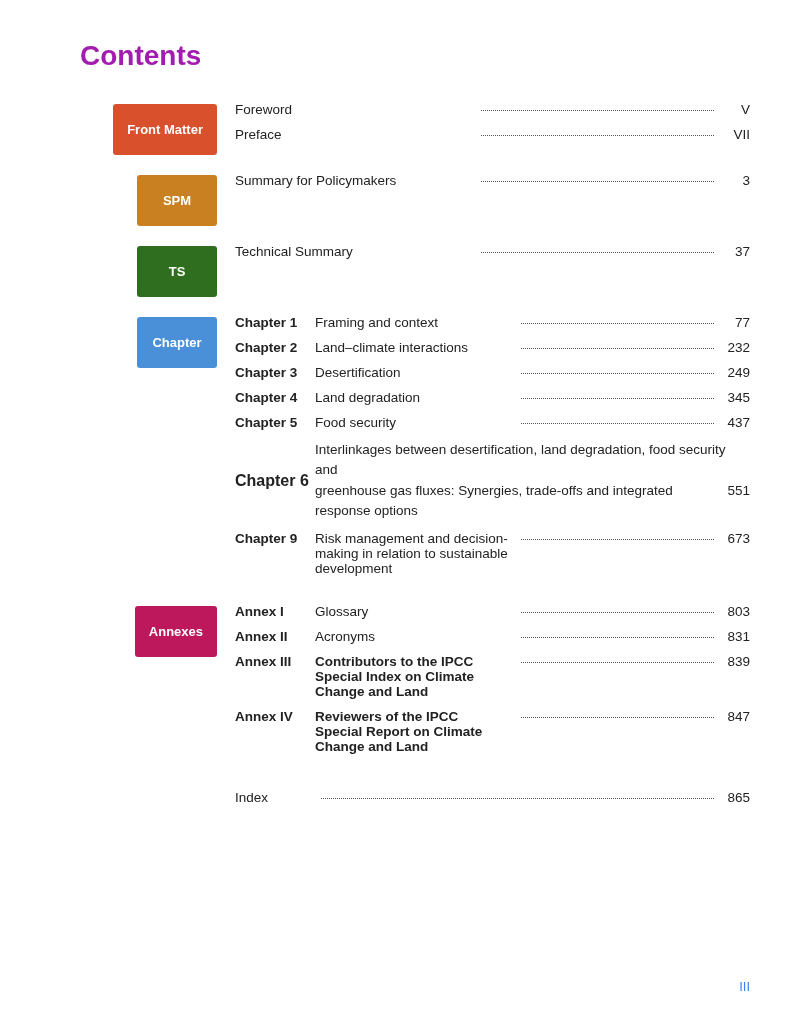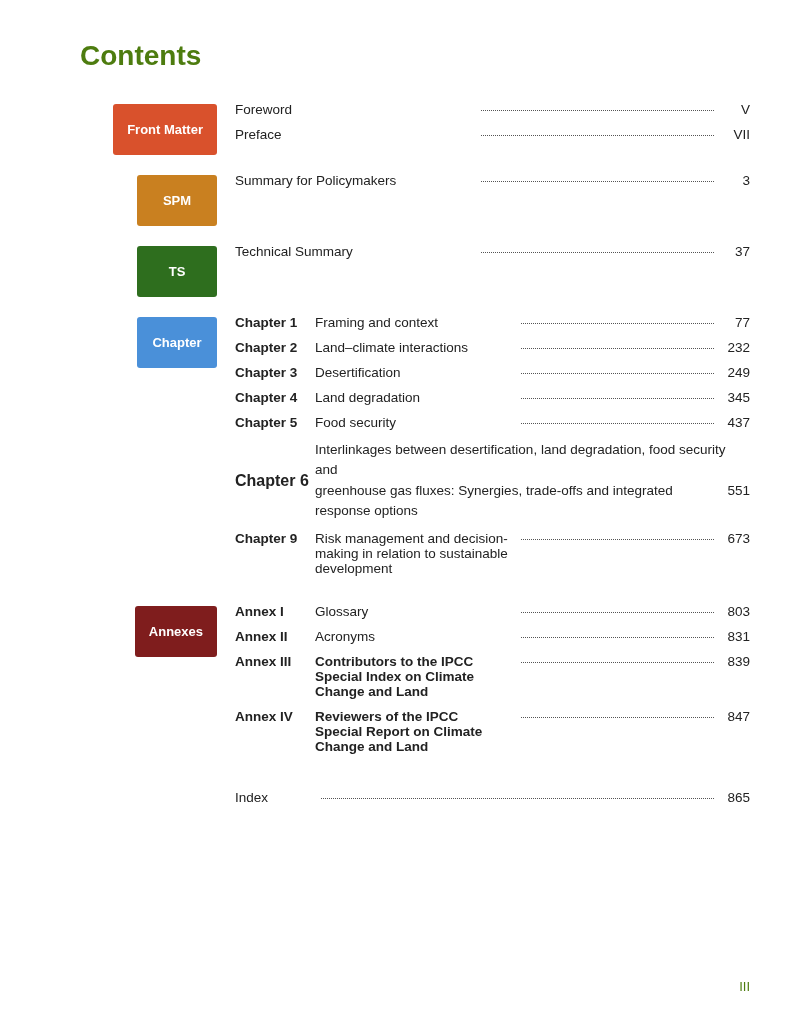--- a/index.html
+++ b/index.html
@@ -12,21 +12,21 @@
       position: relative;
     }
 
     .page {
       padding: 40px 50px 60px 50px;
     }
 
     .page-title {
       font-size: 28px;
       font-weight: bold;
-      color: #4d7c0f;
+      color: #a21caf;
       margin-bottom: 30px;
       padding-left: 30px;
     }
 
     .toc-section {
       display: flex;
       margin-bottom: 18px;
       align-items: flex-start;
     }
 
@@ -47,21 +47,21 @@
       padding: 18px 14px;
       border-radius: 3px;
       text-align: center;
       min-width: 80px;
     }
 
     .label-front-matter { background-color: #d9512c; }
     .label-spm { background-color: #c98020; }
     .label-ts { background-color: #2e6e1e; }
     .label-chapters { background-color: #4a90d9; }
-    .label-annexes { background-color: #7f1d1d; }
+    .label-annexes { background-color: #be185d; }
 
     .section-content {
       flex: 1;
       display: flex;
       flex-direction: column;
       gap: 0;
     }
 
     .toc-row {
       display: flex;
@@ -146,21 +146,21 @@
     .index-label {
       font-weight: normal;
       min-width: 80px;
     }
 
     .page-number-bottom {
       position: absolute;
       bottom: 20px;
       right: 50px;
       font-size: 13px;
-      color: #4d7c0f;
+      color: #3b82f6;
     }
   </style>
 </head>
 <body>
 
 <div class="page">
   <h1 class="page-title">Contents</h1>
 
   <div class="toc-section">
     <div class="section-label-col">

